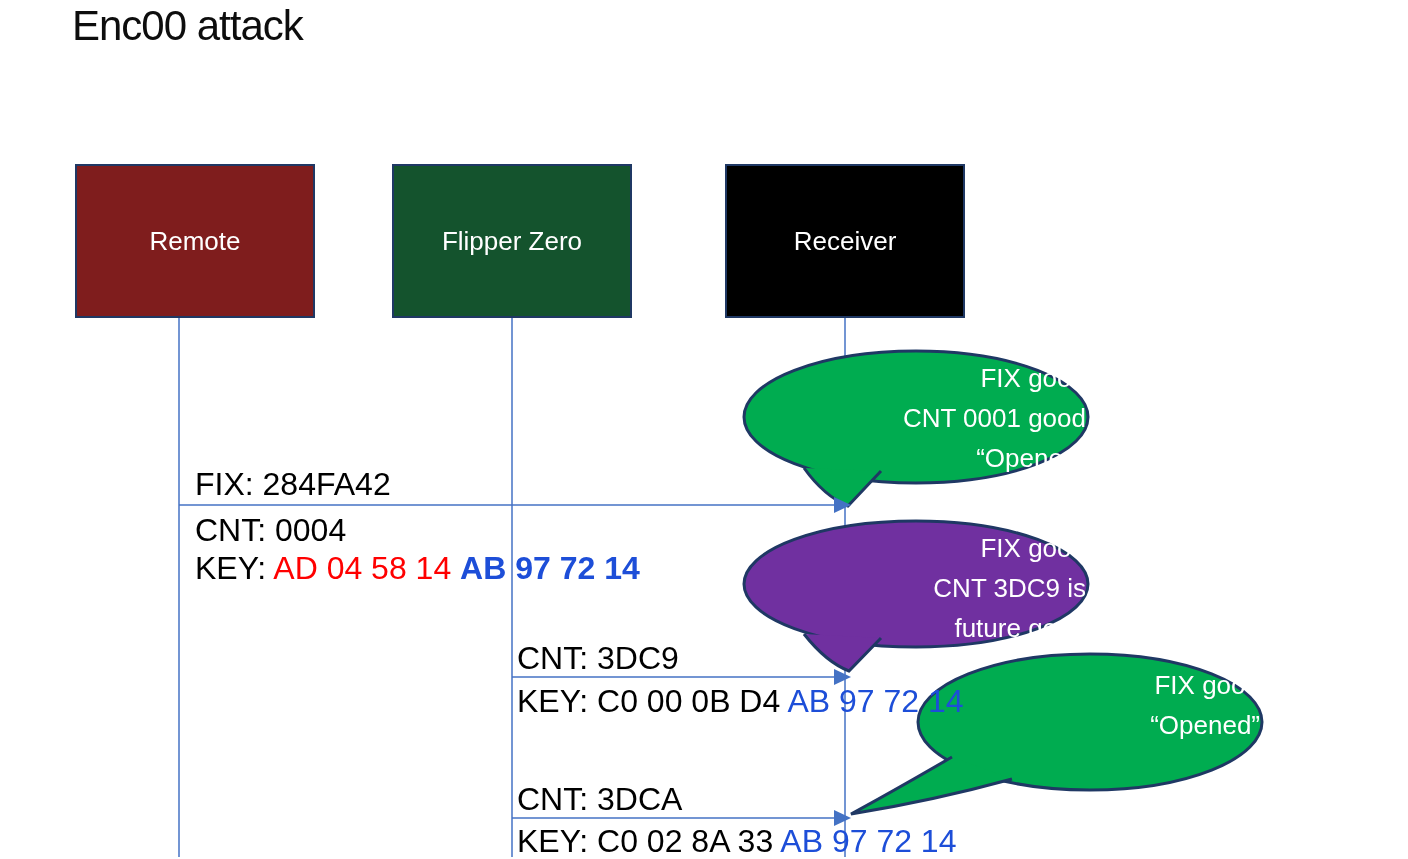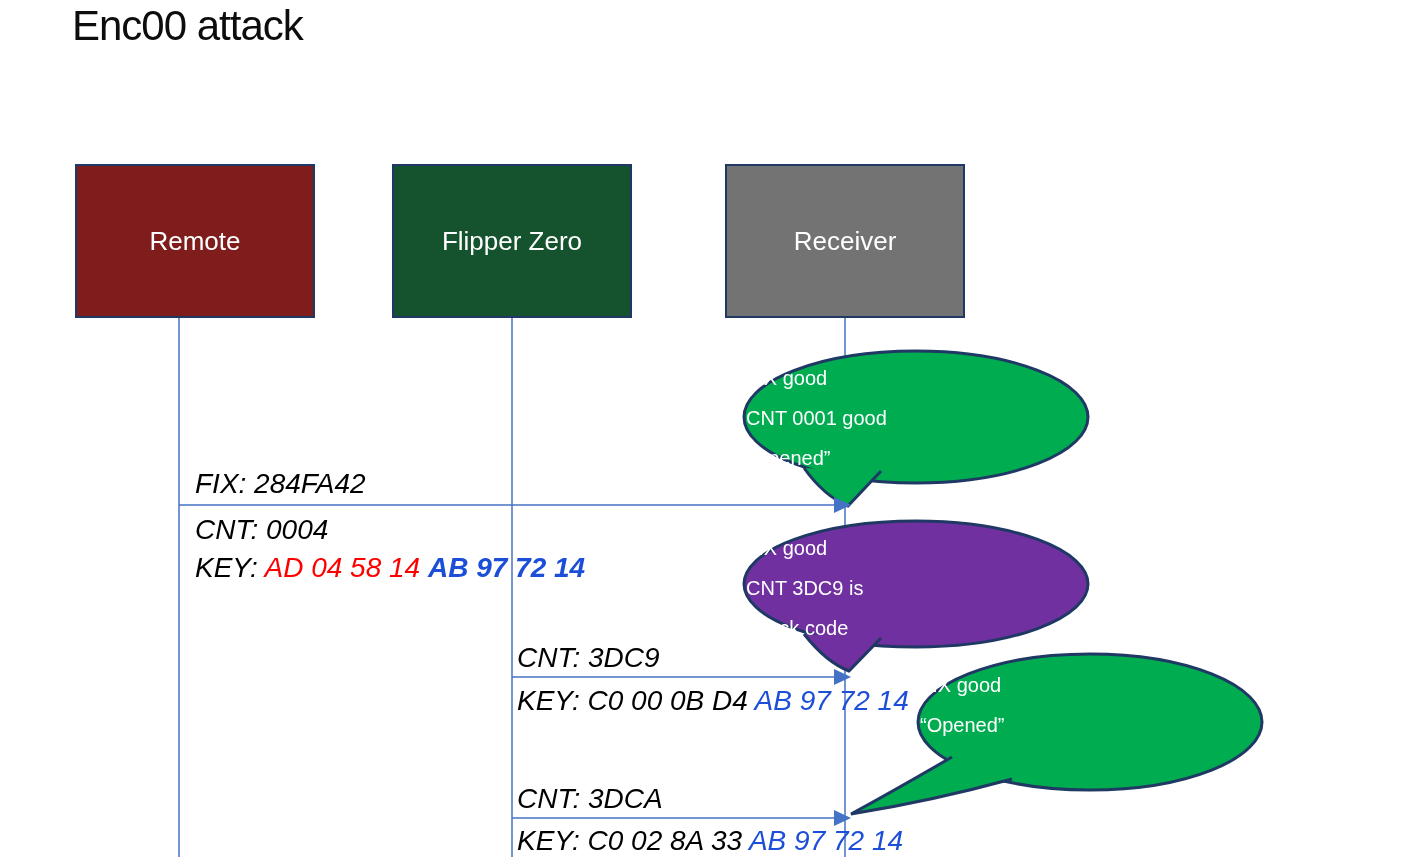--- a/index.html
+++ b/index.html
@@ -16,33 +16,33 @@
     letter-spacing:-1px;margin:0;
   }
   .actor{
     position:absolute;top:164px;width:240px;height:154px;
     border:2px solid #1f3864;box-sizing:border-box;
     display:flex;align-items:center;justify-content:center;
     color:#ffffff;font-size:26px;
   }
   .actor.remote{left:75px;background:#7f1d1d;}
   .actor.flipper{left:392px;background:#14532d;}
-  .actor.receiver{left:725px;background:#737373;}
+  .actor.receiver{left:725px;background:#000000;}
   svg.overlay{position:absolute;left:0;top:0;z-index:1;}
   .msgline{
     position:absolute;z-index:2;
-    font-size:28px;line-height:34px;color:#000000;white-space:nowrap;font-style:italic;
+    font-size:32px;line-height:34px;color:#000000;white-space:nowrap;
   }
   .key-red{color:#ff0000;text-align:right;}
   .key-green{color:#1d4ed8;}
   .key-green.bold{font-weight:700;}
   .callout-text{
     position:absolute;z-index:3;width:340px;
-    text-align:left;color:#ffffff;
-    font-size:20px;line-height:40px;white-space:nowrap;
+    text-align:right;color:#ffffff;
+    font-size:26px;line-height:40px;white-space:nowrap;
   }
 </style>
 </head>
 <body>
 
 <div class="slide">
 
   <h1 class="title">Enc00 attack</h1>
 
   <div class="actor remote">
@@ -91,21 +91,21 @@
 
   <div class="callout-text" style="left:746px;top:358px;">
     <div>FIX good</div>
     <div>CNT 0001 good</div>
     <div>“Opened”</div>
   </div>
 
   <div class="callout-text" style="left:746px;top:528px;">
     <div>FIX good</div>
     <div>CNT 3DC9 is</div>
-    <div>attack code</div>
+    <div>future good</div>
   </div>
 
   <div class="callout-text" style="left:920px;top:665px;">
     <div>FIX good</div>
     <div>“Opened”</div>
   </div>
 
 </div>
 
 </body></html>

